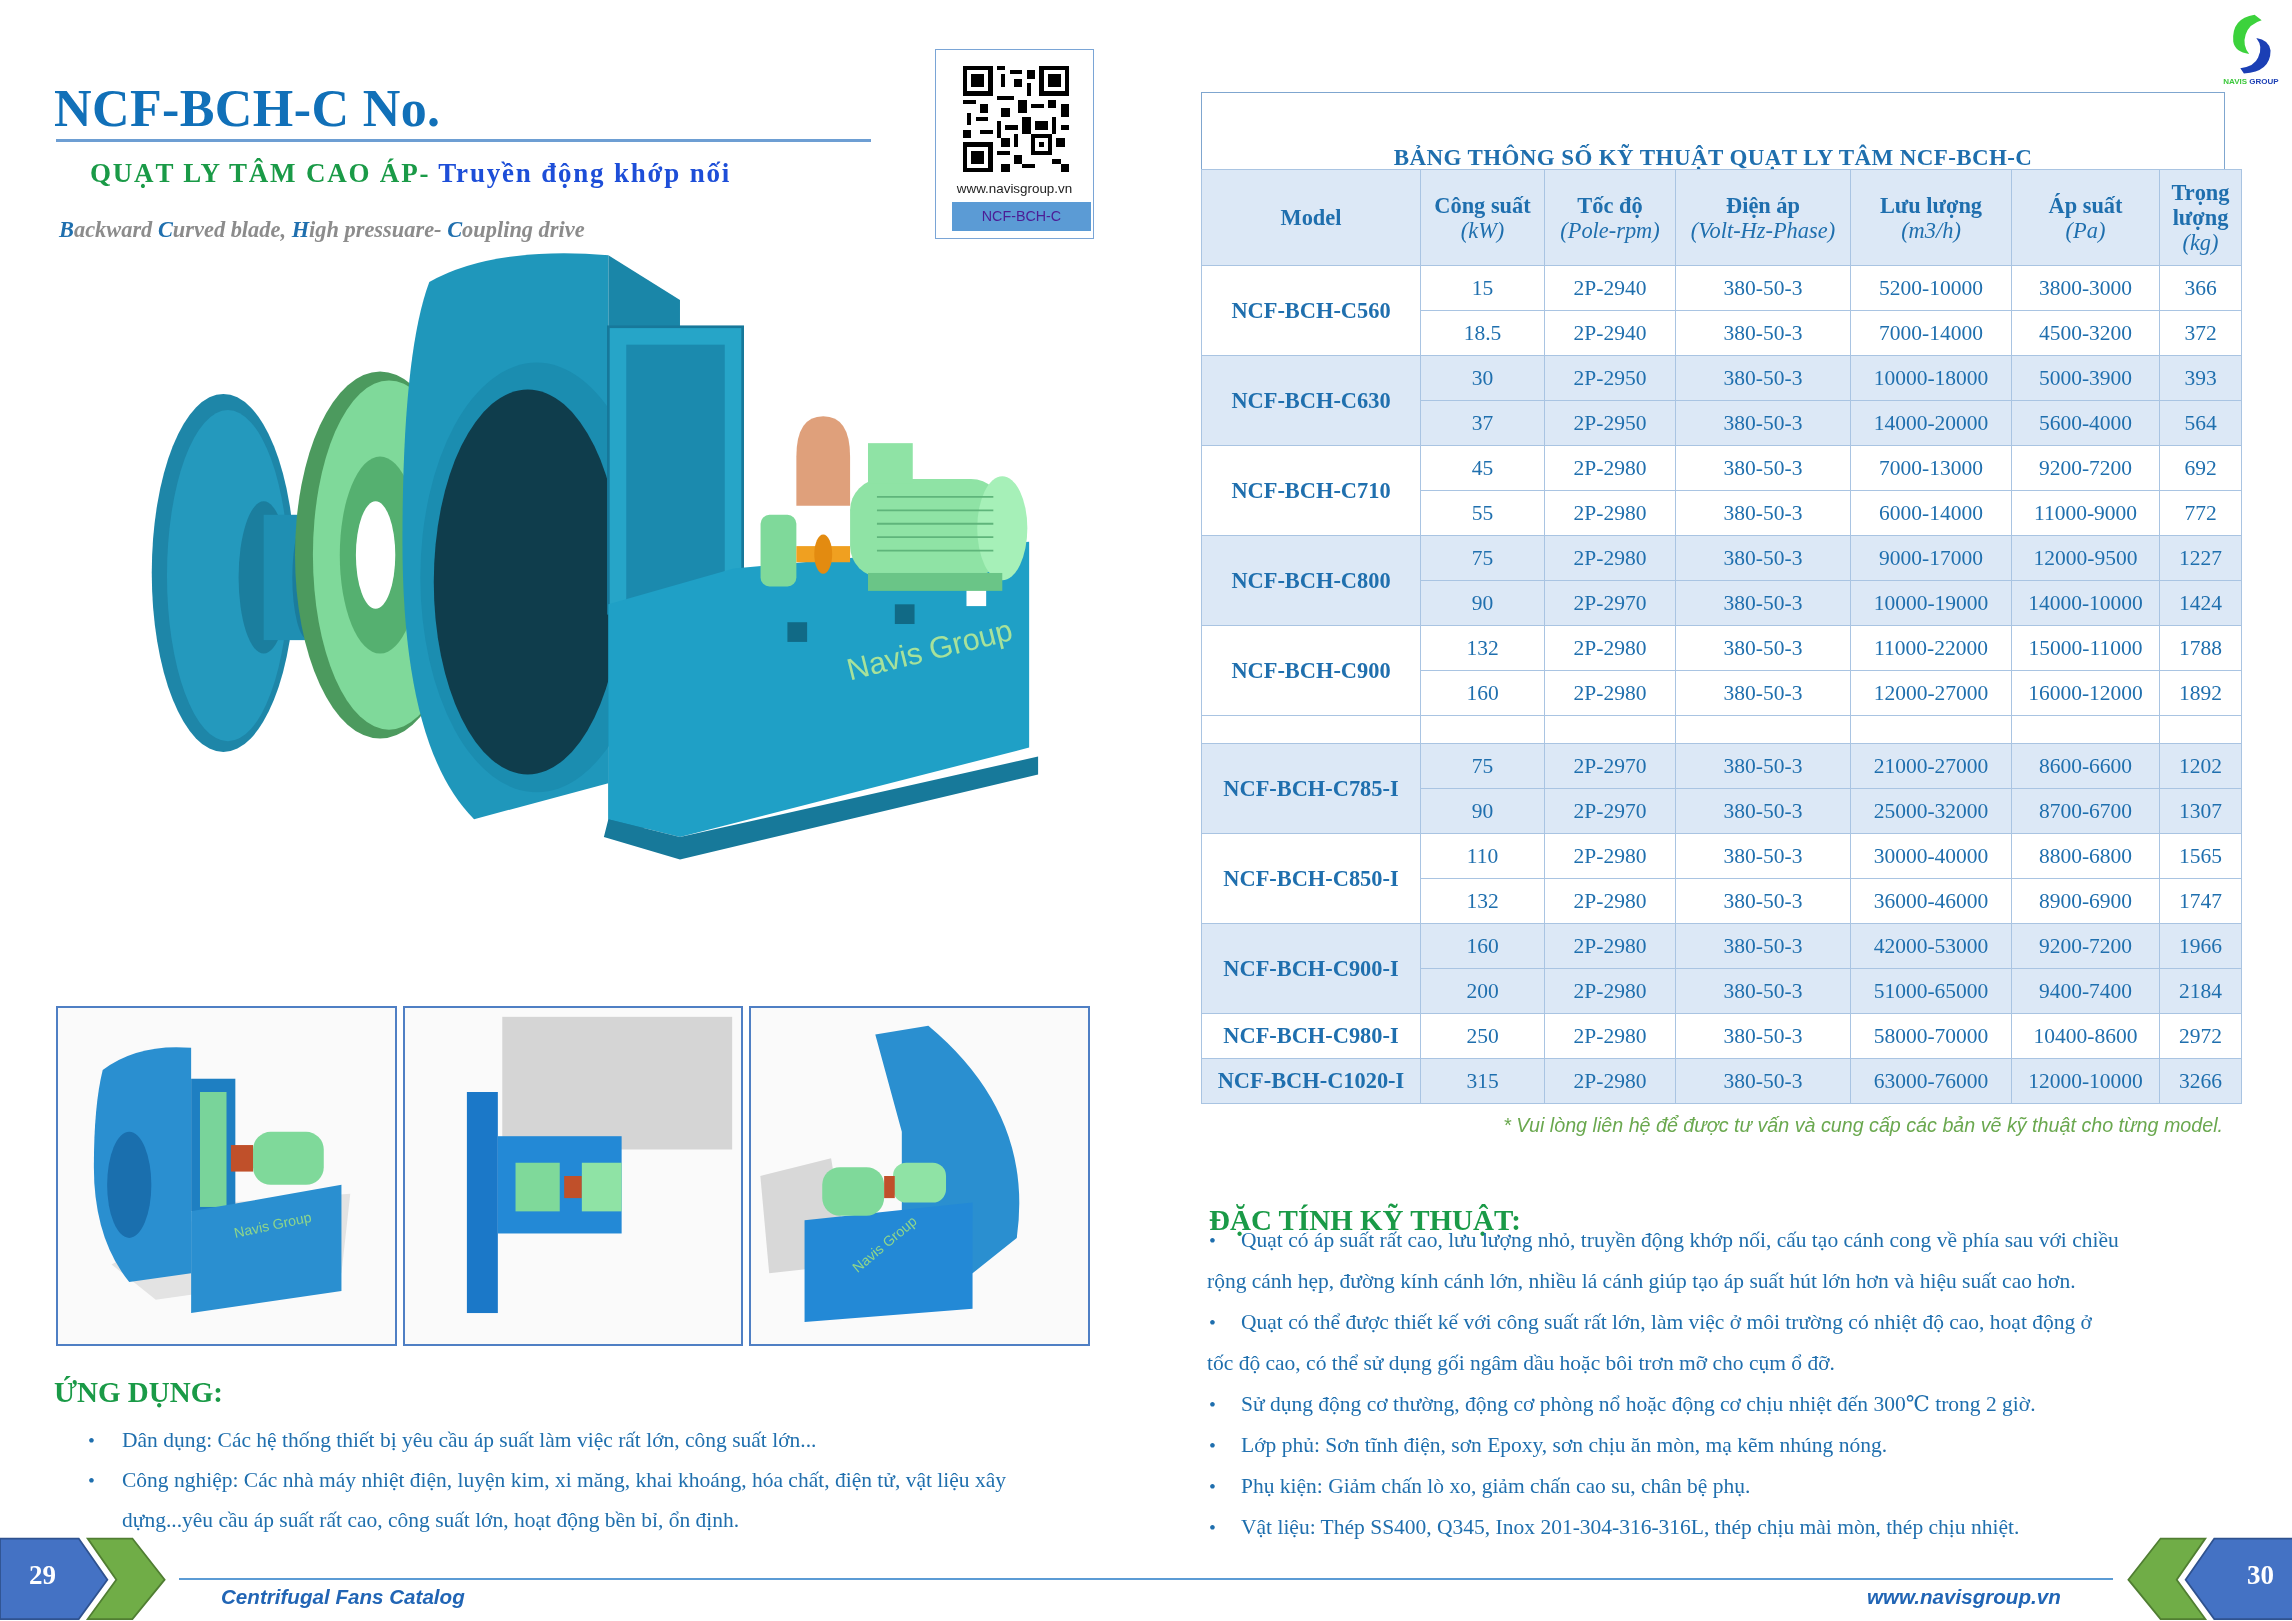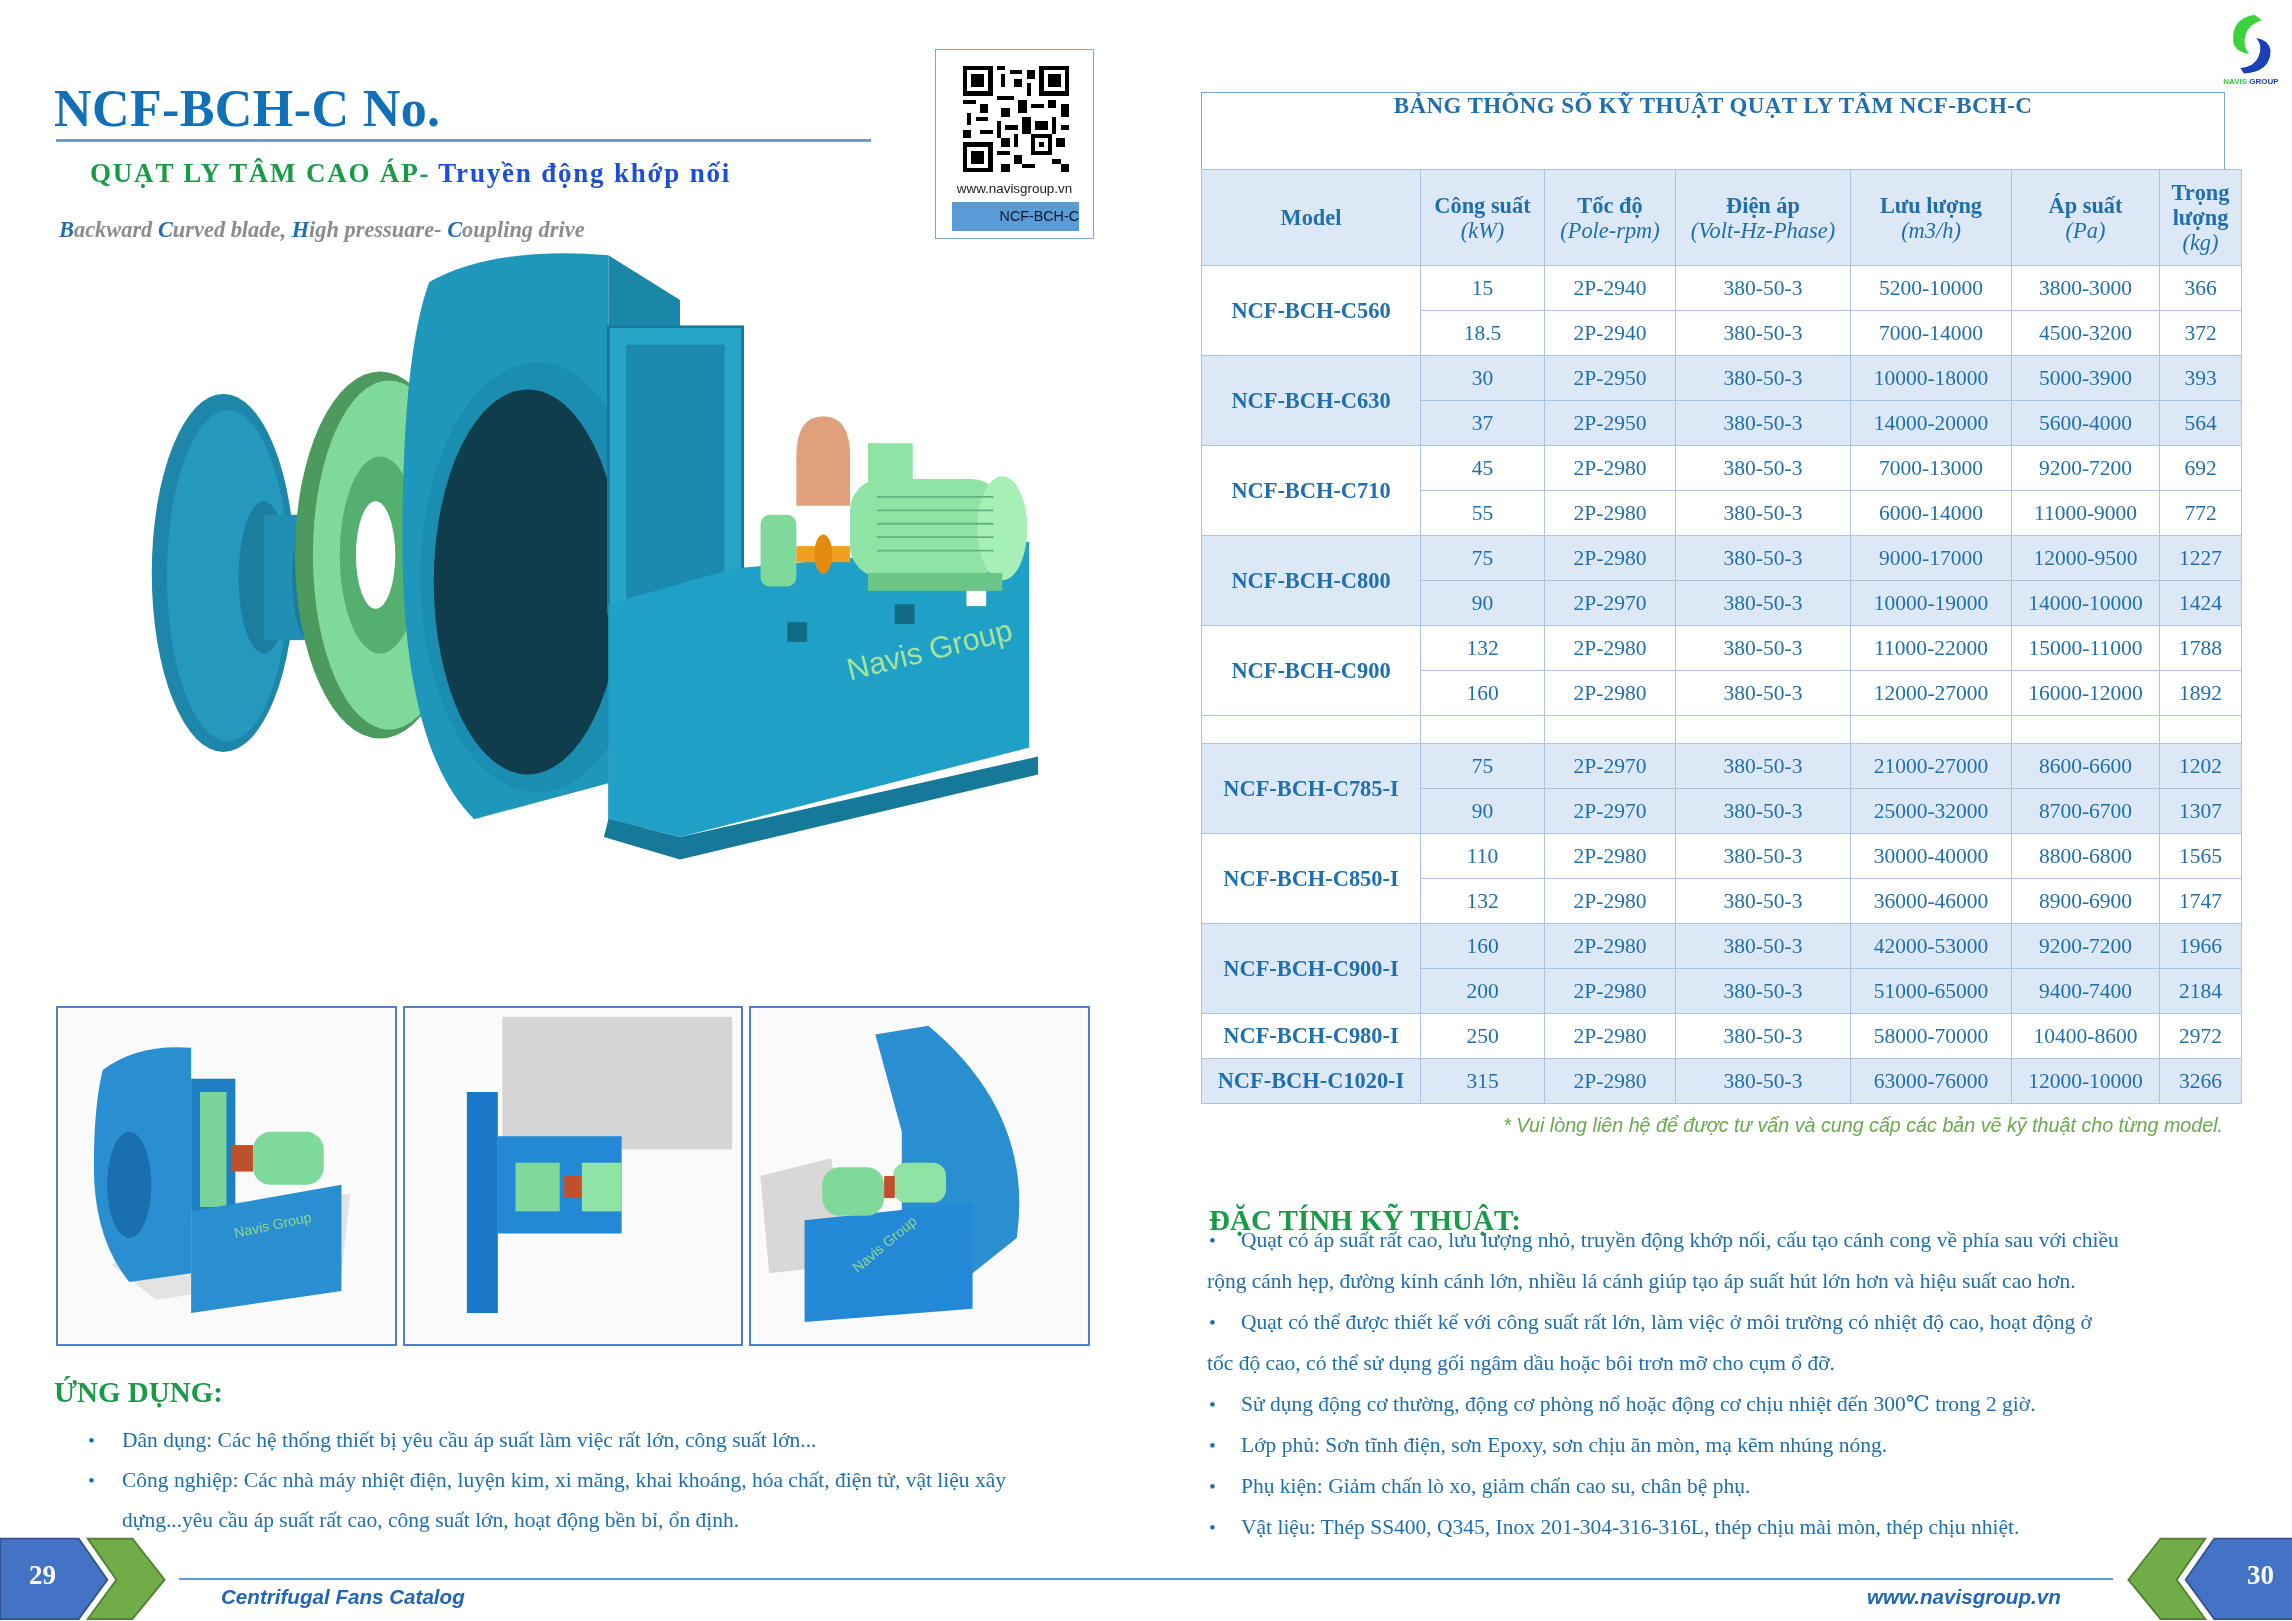--- a/index.html
+++ b/index.html
@@ -13,21 +13,21 @@
   #subtitle { left: 54px; top: 158px; font-size: 27px; font-weight: bold; letter-spacing: 1.8px; }
   #subtitle .green { color: #1a9a47; margin-left: 36px; }
   #subtitle .blue { color: #1d4ed8; }
   #en-subtitle { left: 59px; top: 217px; font-size: 22.4px; font-style: italic; font-weight: bold; color: #8c8c8c; }
   #en-subtitle .cap { color: #1f6fae; }
 
   
   #qr-box { left: 935px; top: 49px; width: 159px; height: 190px; border: 1.8px solid #7aa5d6; background: #fff; }
   #qr-code { position: absolute; left: 27px; top: 16px; width: 106px; height: 106px; }
   #qr-url { position: absolute; left: 0; width: 100%; top: 131px; text-align: center; font-family: "Liberation Sans", sans-serif; font-size: 13.4px; color: #222; }
-  #qr-label { position: absolute; left: 16px; top: 152px; width: 127px; height: 29px; background: #5b9bd5; color: #0f172a; text-align: right; line-height: 29px; font-family: "Liberation Sans", sans-serif; font-size: 14.3px; }
+  #qr-label { position: absolute; left: 16px; top: 152px; width: 139px; height: 29px; background: #5b9bd5; color: #4c1d95; text-align: center; line-height: 29px; font-family: "Liberation Sans", sans-serif; font-size: 14.3px; }
 
   
   #logo { left: 2219px; top: 9px; width: 64px; height: 81px; }
   #logo-text { position: absolute; left: 0; top: 78px; width: 72px; text-align: center; font-family: "Liberation Sans", sans-serif; font-weight: bold; font-size: 9px; }
   #logo-text .g { color: #3cc83c; } #logo-text .b { color: #1b3fb5; }
 
   
   #main-illustration { left: 107px; top: 246px; width: 949px; height: 645px; }
 
   
@@ -38,21 +38,21 @@
   .thumb svg { width: 100%; height: 100%; }
 
   
   #apps-heading { left: 54px; top: 1376px; font-size: 29px; font-weight: bold; color: #1a9a47; }
   .bullets { list-style: none; }
   .bullets li { position: relative; font-size: 21.5px; color: #1f6fae; line-height: 40px; }
   .bullets li .dot { position: absolute; left: -34px; top: 0; font-size: 19.7px; }
   #apps-list { left: 122px; top: 1420px; width: 967px; }
 
   
-  #spec-title-box { left: 1201px; top: 92px; width: 1024px; height: 79px; border: 1.8px solid #7fa6cf; border-bottom: none; background: #fff; display: flex; align-items: flex-start; justify-content: center; }
+  #spec-title-box { left: 1201px; top: 92px; width: 1024px; height: 79px; border: 1.8px solid #7fa6cf; border-bottom: none; background: #fff; display: flex; align-items: flex-end; justify-content: center; }
   #spec-title { font-size: 23px; font-weight: bold; color: #1f6fae; letter-spacing: 0.4px; }
   #spec-table { left: 1201px; top: 169px; width: 1040px; border-collapse: collapse; table-layout: fixed; }
   #spec-table td, #spec-table th { border: 1.8px solid #a9c4e2; text-align: center; vertical-align: middle; color: #1f6fae; font-size: 21.5px; font-weight: normal; padding: 0; }
   #spec-table th { background: #dce8f6; font-weight: bold; font-size: 22.4px; line-height: 25px; height: 96px; }
   #spec-table th .unit { display: block; font-style: italic; font-weight: normal; }
   #spec-table td.model { font-weight: bold; font-size: 22.4px; }
   #spec-table tr.row td { height: 45px; }
   #spec-table tr.blank td { height: 28px; background: #fff; }
   #spec-table tr.shade td { background: #dce8f6; }
   #spec-table tr.white td { background: #fff; }

